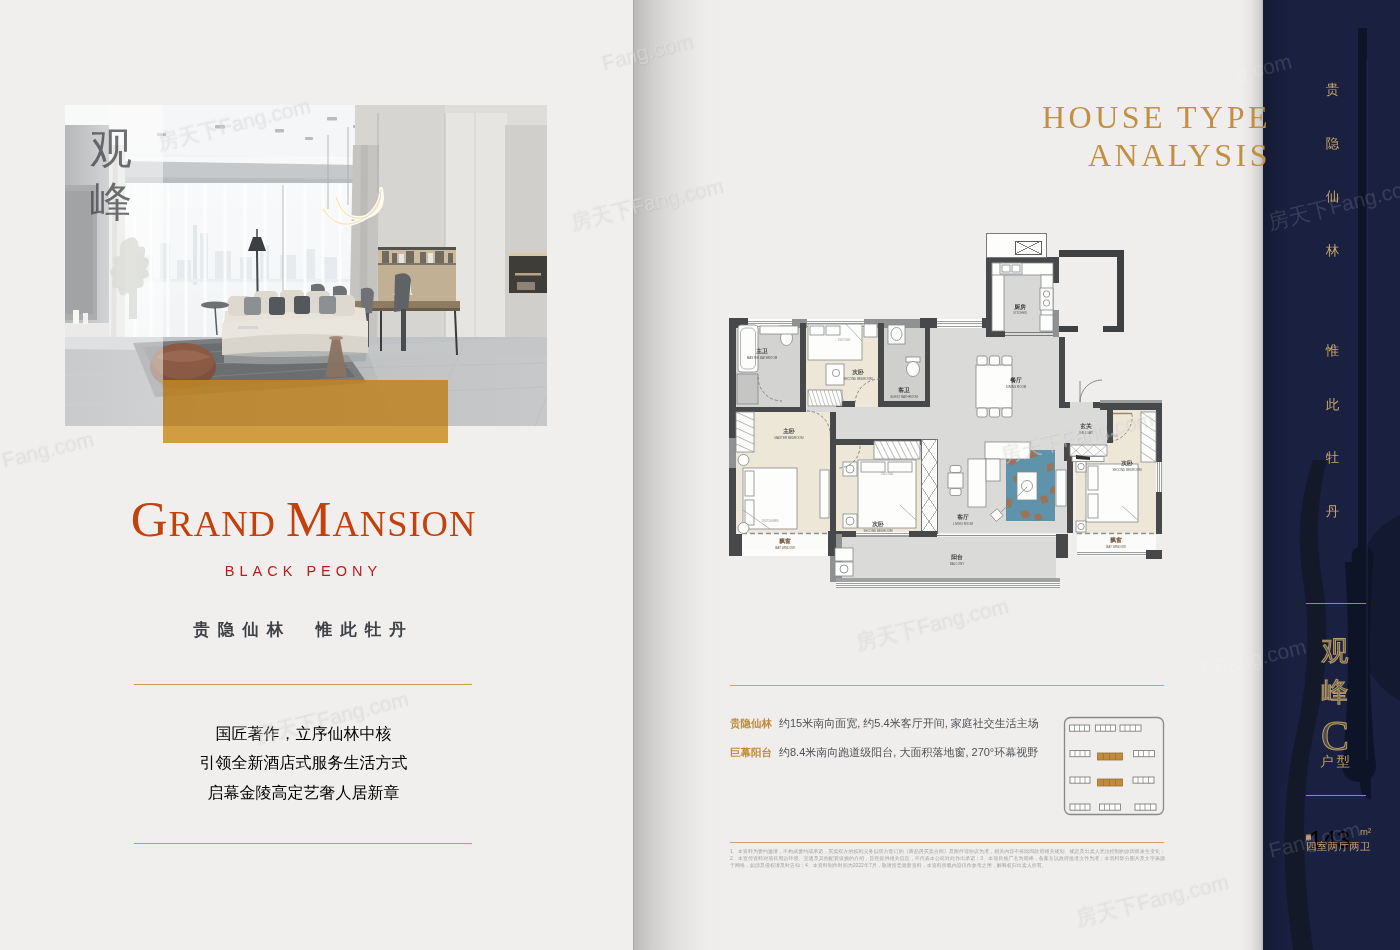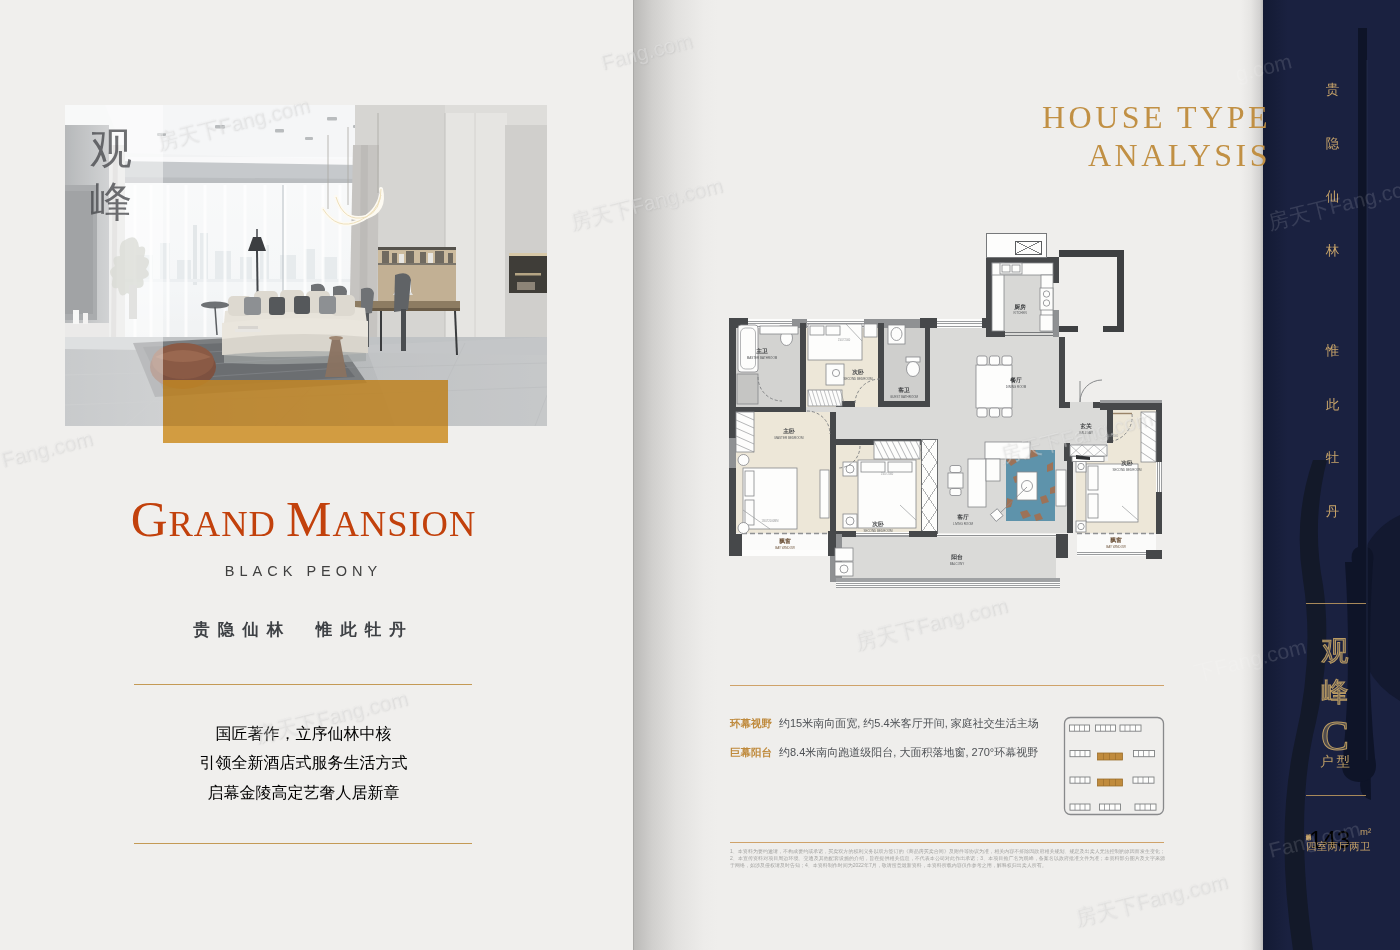--- a/index.html
+++ b/index.html
@@ -17,21 +17,21 @@
   #sidebar{left:1263px;top:0;width:137px;height:950px;background:#1a2140;}
   
   #photo{left:65px;top:105px;width:482px;height:321px;overflow:hidden;}
   #photoOverlayL{left:65px;top:105px;width:98px;height:321px;background:rgba(255,255,255,0.48);}
   #gfTitle{left:90px;top:121px;color:rgba(70,72,76,0.78);font-size:42px;}
   #gfTitle div{height:53px;}
   
   .ctrL{left:0;width:607px;text-align:center;}
   #gm{top:494px;color:#c2410c;font-family:"Liberation Serif",serif;letter-spacing:1px;font-size:36.5px;line-height:50px;}
   #gm .b{font-size:51px;}
-  #bp{top:563px;color:#404040;font-size:14.5px;letter-spacing:5px;}
+  #bp{top:563px;color:#b91c1c;font-size:14.5px;letter-spacing:5px;}
   #slogan{top:619px;color:#3e4145;font-size:16.5px;font-weight:bold;letter-spacing:8px;}
   .gline{height:1px;background:#c49a55;}
   #para{top:719px;color:#000000;font-size:16px;line-height:29.3px;}
   
   .ctrR{left:633px;width:638px;text-align:center;}
   #ht{top:99px;color:#c19044;font-family:"Liberation Serif",serif;font-size:32px;
       letter-spacing:3.5px;line-height:37.6px;text-align:right;}
   #features{left:730px;top:716px;width:442px;font-size:11px;color:#4f5256;}
   #features .row{white-space:nowrap;height:29.3px;}
   #features .lab{color:#bf8a3c;font-weight:bold;font-size:10.5px;margin-right:7px;}
@@ -558,21 +558,21 @@
 <text x="770" y="522">1800*2000MM</text>
 <text x="887" y="475">1500*2000</text>
 <text x="1112" y="437">1500*2000</text>
 <text x="844" y="341">1500*2000</text>
 </g>
 </g>
 </svg>
 </div>
 <div class="abs gline" style="left:730px;top:685px;width:434px;background:#cfa269;"></div>
 <div id="features" class="abs">
-  <div class="row"><span class="lab">环幕视野</span>约15米南向面宽, 约5.4米客厅开间, 家庭社交生活主场</div>
+  <div class="row"><span class="lab">贵隐仙林</span>约15米南向面宽, 约5.4米客厅开间, 家庭社交生活主场</div>
   <div class="row"><span class="lab">巨幕阳台</span>约8.4米南向跑道级阳台, 大面积落地窗, 270°环幕视野</div>
 </div>
 <div id="stack" class="abs" style="left:1060px;top:712px;">
 <svg width="110" height="108" viewBox="0 0 110 108">
 <rect x="4.5" y="5.5" width="99" height="97" rx="6" fill="none" stroke="#88898b" stroke-width="1.3"></rect>
 <g fill="#fdfdfc" stroke="#7e8082" stroke-width="0.9">
 <rect x="9.5" y="13" width="20" height="6.2"></rect>
         <rect x="35.5" y="13" width="20" height="6.2"></rect>
         <rect x="60" y="13" width="21" height="6.2"></rect>
 <rect x="10" y="38.5" width="20" height="6.2"></rect>

